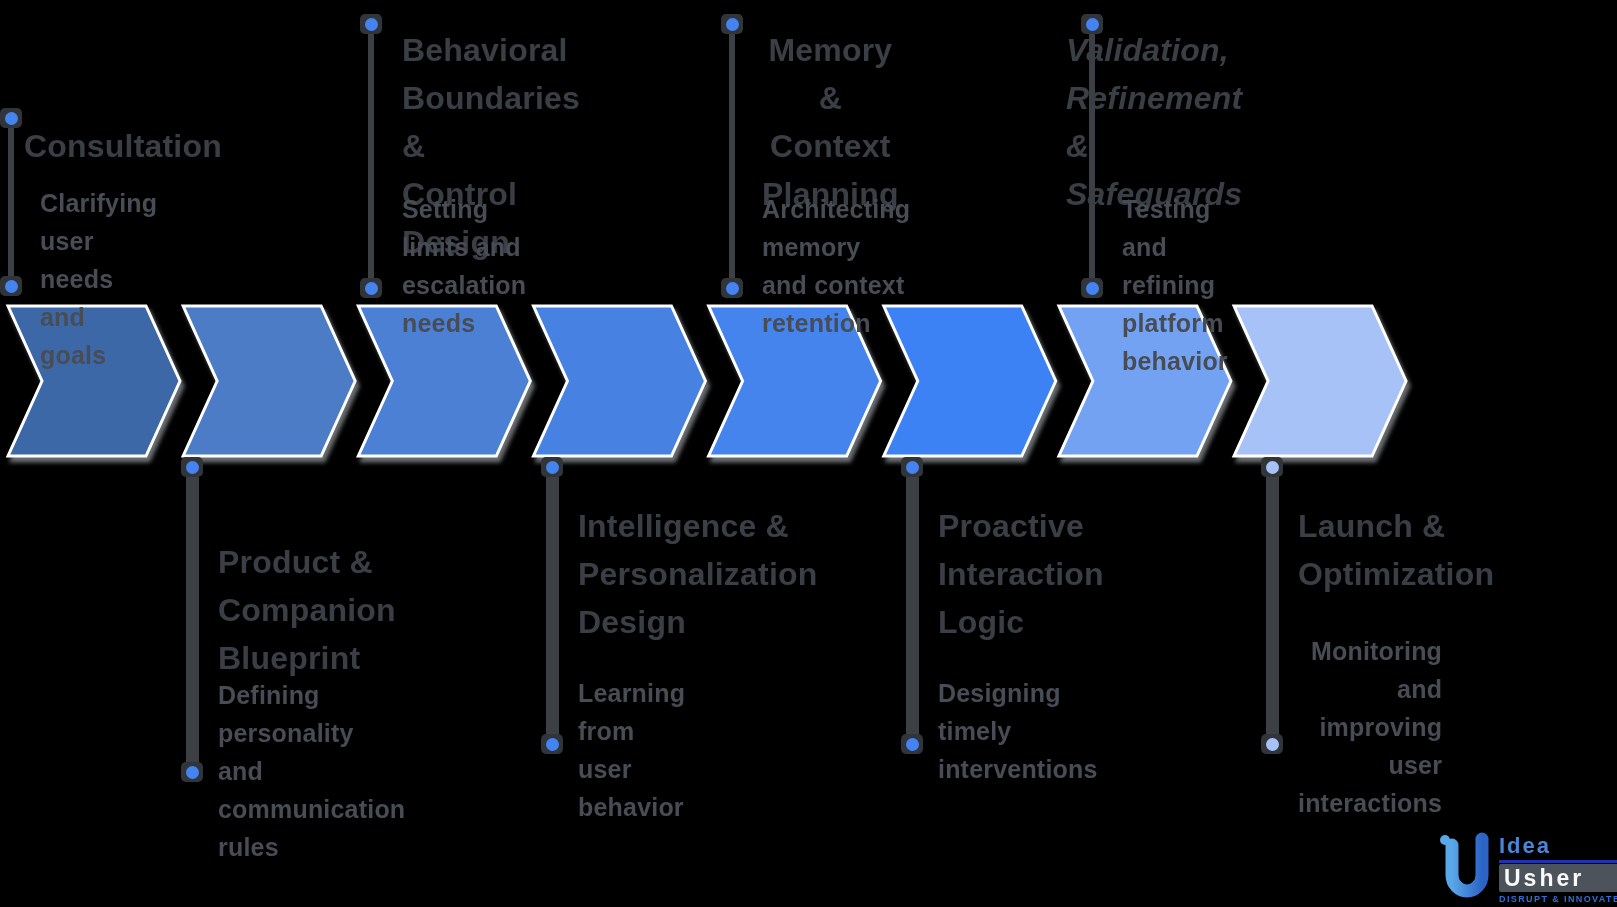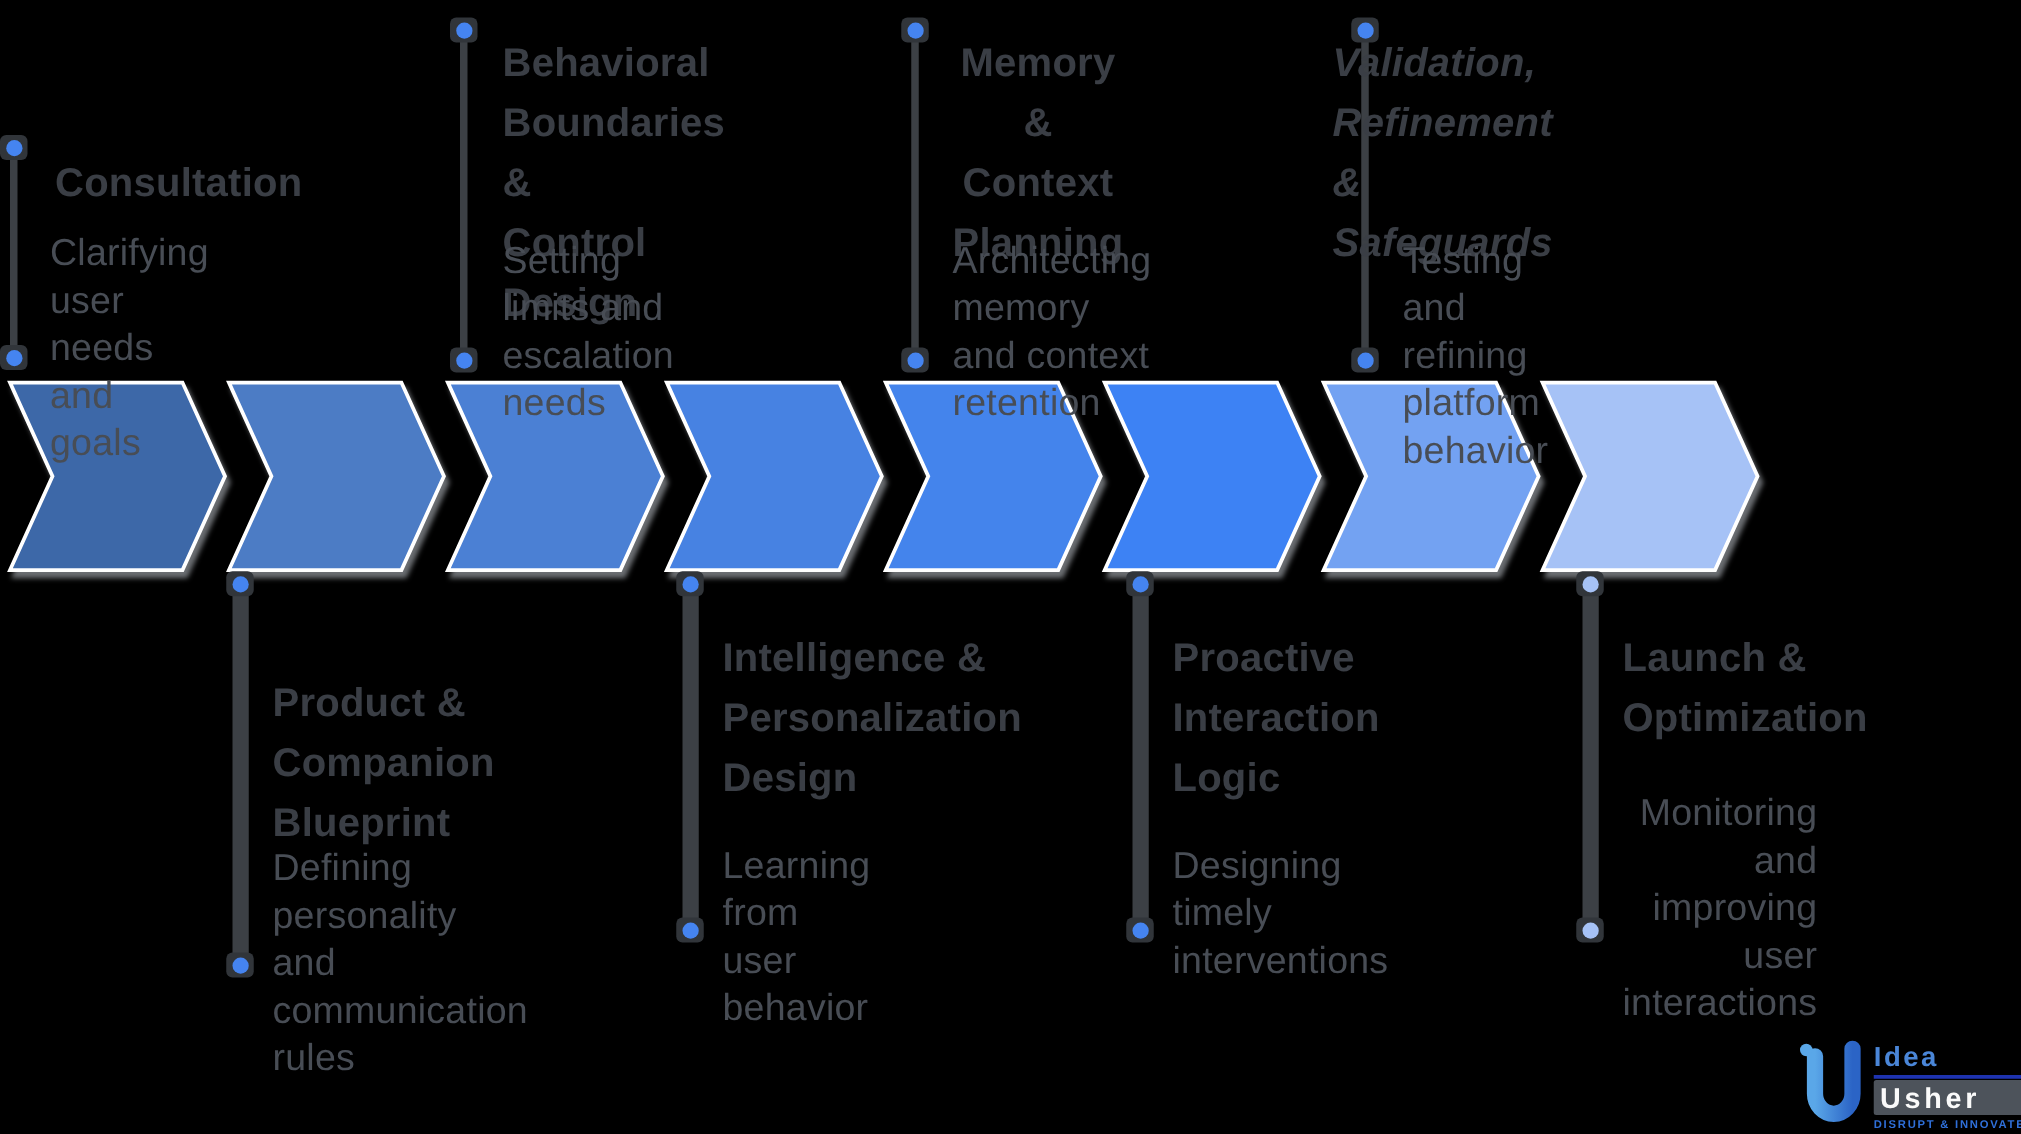--- a/index.html
+++ b/index.html
@@ -15,21 +15,21 @@
   .step-title{
     margin:0;
     font-size:32px;font-weight:bold;
     color:#3a3e45;
     line-height:48px;
     white-space:pre-line;
     letter-spacing:.2px;
   }
   .step-desc{
     position:absolute;margin:0;
-    font-size:30px;font-weight:normal;
+    font-size:25px;font-weight:bold;
     color:#484d55;
     line-height:38px;
     white-space:pre-line;
     letter-spacing:.2px;
   }
   
   .connector{position:absolute;background:#3c4045;border-radius:3px;}
   .cap{
     position:absolute;width:22px;height:20px;
     background:#31353a;border-radius:5px;
@@ -80,21 +80,21 @@
   <div id="steps">
   <div class="step">
     <div class="connector" style="left: 8px; top: 118px; width: 6px; height: 168px;"></div>
     <div class="cap cap-a" style="left: 0px; top: 108px;">
       <div class="dot" style="background: rgb(69, 132, 240);"></div>
     </div>
     <div class="cap cap-b" style="left: 0px; top: 276px;">
       <div class="dot" style="background: rgb(69, 132, 240);"></div>
     </div>
     <div class="step-label">
-      <h2 class="step-title" style="position: absolute; left: 44px; top: 122px;">Consultation</h2>
+      <h2 class="step-title" style="position: absolute; left: 24px; top: 122px;">Consultation</h2>
       <p class="step-desc" style="position: absolute; left: 40px; top: 184px;">Clarifying user needs
 and goals</p>
     </div>
   </div>
 
   <div class="step">
     <div class="connector" style="left: 185.5px; top: 467px; width: 13px; height: 305px;"></div>
     <div class="cap cap-a" style="left: 181px; top: 457px;">
       <div class="dot" style="background: rgb(69, 132, 240);"></div>
     </div>

